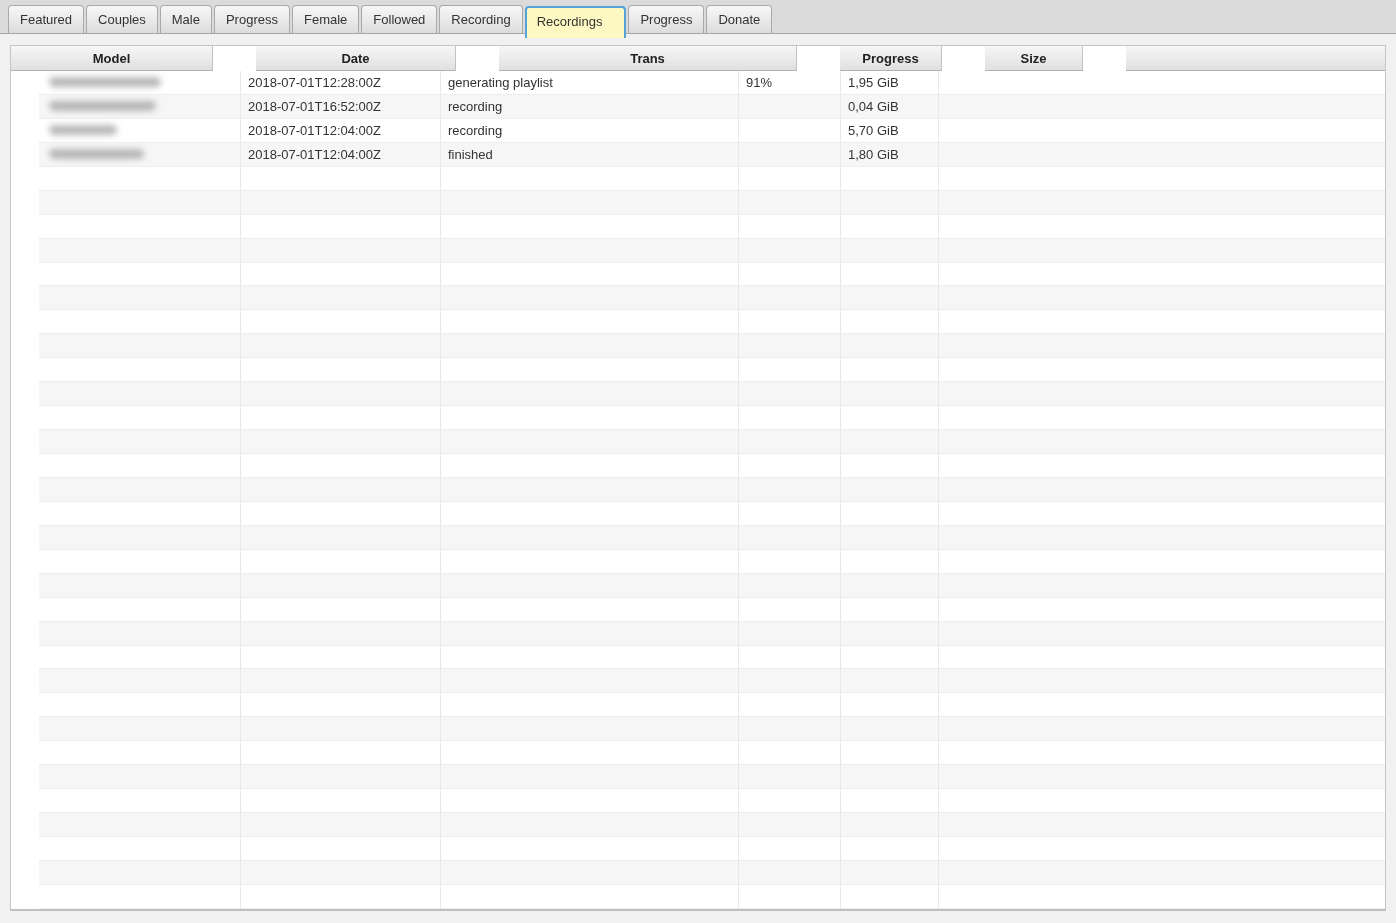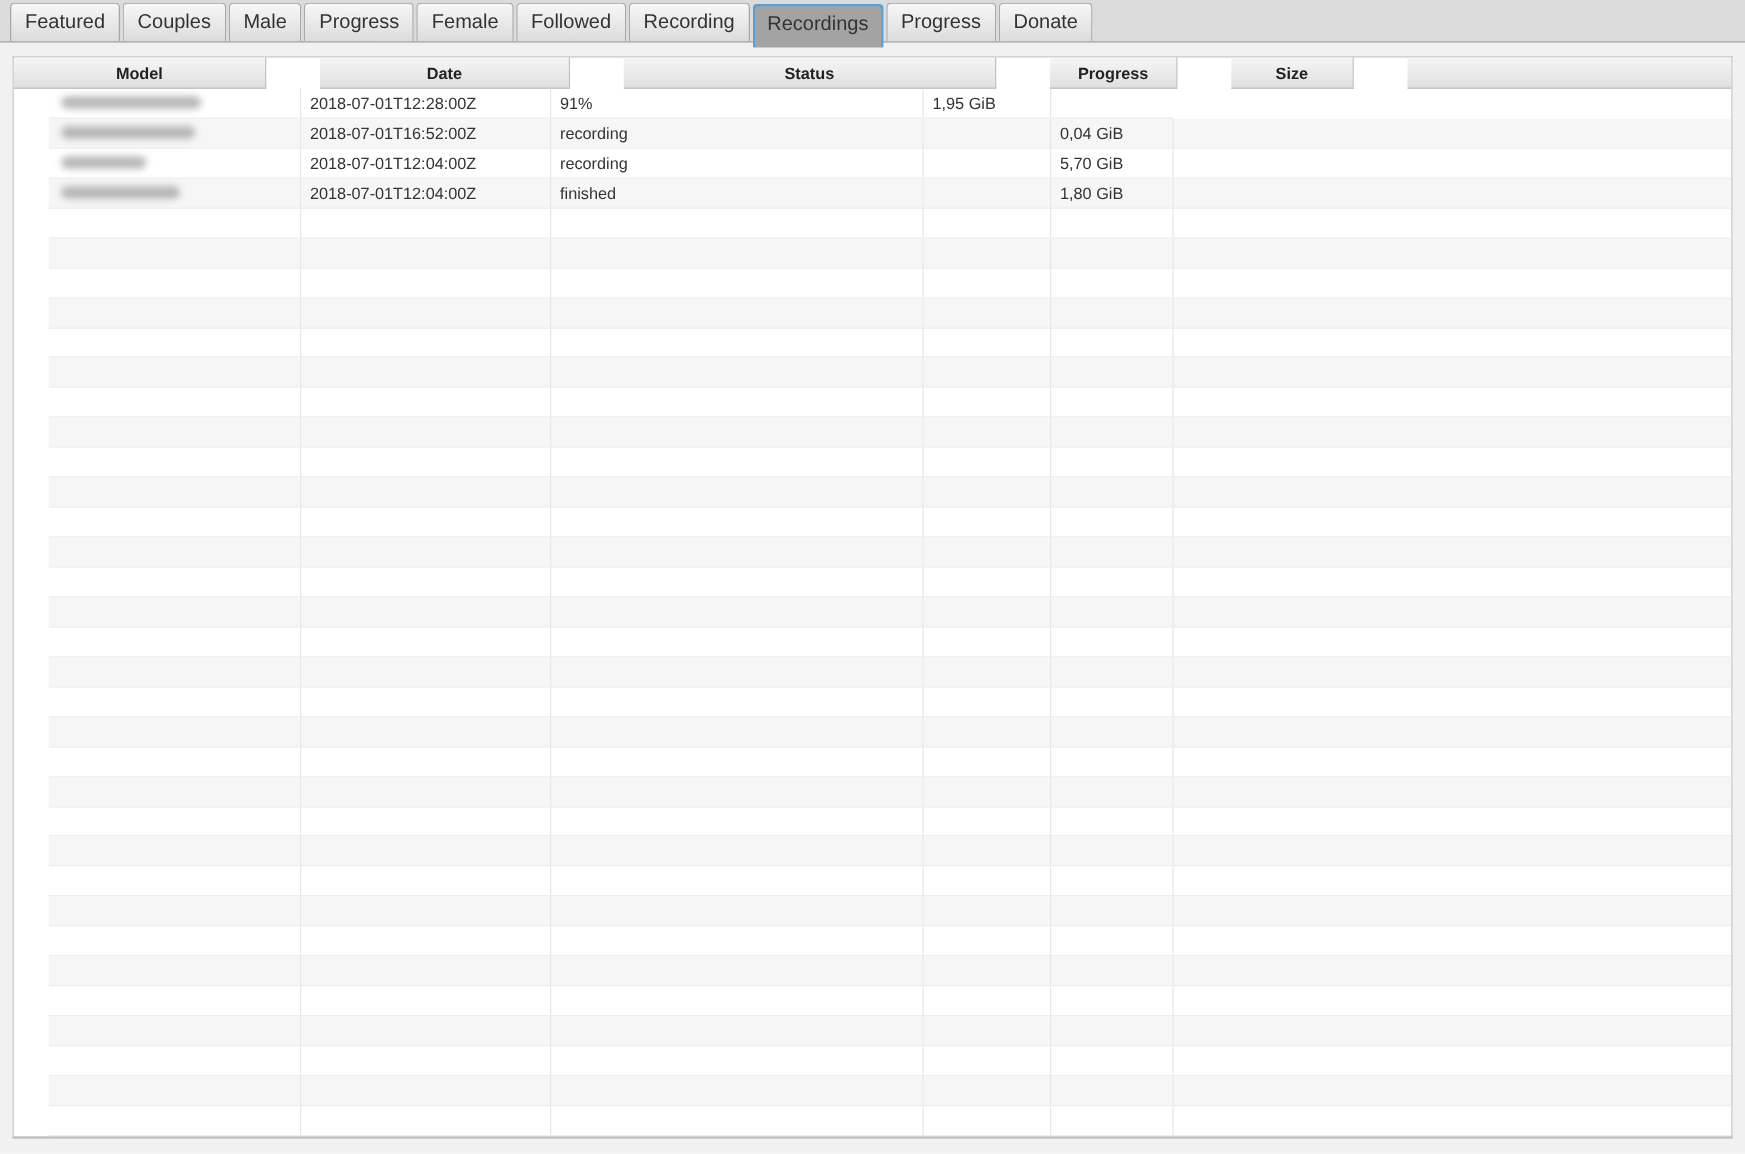--- a/index.html
+++ b/index.html
@@ -16,37 +16,37 @@
     height:34px;
     background:#dbdbdb;
     border-bottom:1px solid #a6a6a6;
     display:flex;
     align-items:flex-end;
     padding-left:8px;
     position:relative;
     z-index:5;
   }
   .tab {
-    font-size:16px;
+    font-size:13px;
     color:#333;
     padding:6px 11px;
     background:linear-gradient(#f7f7f7,#dcdcdc);
     border:1px solid #a9a9a9;
     border-bottom:none;
     border-radius:4px 4px 0 0;
     margin-right:2px;
     white-space:nowrap;
     cursor:default;
     position:relative;
   }
   .tab.active {
-    background:#a3a3a3;
+    background:#fef9c3;
     border:2px solid #54a3d8;
     border-bottom:none;
-    padding:6px 10px 9px 10px;
+    padding:6px 22px 9px 10px;
     margin-bottom:-5px;
     z-index:6;
   }
 
   
   .tableview {
     position:absolute;
     left:10px; top:45px;
     width:1376px; height:866px;
     background:#ffffff;
@@ -110,31 +110,32 @@
     <div class="tab">Recording</div>
     <div class="tab active">Recordings</div>
     <div class="tab">Progress</div>
     <div class="tab">Donate</div>
   </div>
 
 <div class="tableview">
   <div class="thead" id="thead">
       <div class="th">Model</div>
       <div class="th">Date</div>
-      <div class="th">Status</div>
+      <div class="th">Trans</div>
       <div class="th">Progress</div>
       <div class="th">Size</div>
       <div class="th"></div>
     </div>
   <div id="tbody">
       <div class="tr">
         <div class="td">
           <span class="blurname" style="width: 112px;"></span>
         </div>
         <div class="td">2018-07-01T12:28:00Z</div>
+        <div class="td">generating playlist</div>
         <div class="td">91%</div>
         <div class="td">1,95 GiB</div>
         <div class="td"></div>
       </div>
       <div class="tr alt">
         <div class="td">
           <span class="blurname" style="width: 107px;"></span>
         </div>
         <div class="td">2018-07-01T16:52:00Z</div>
         <div class="td">recording</div>

